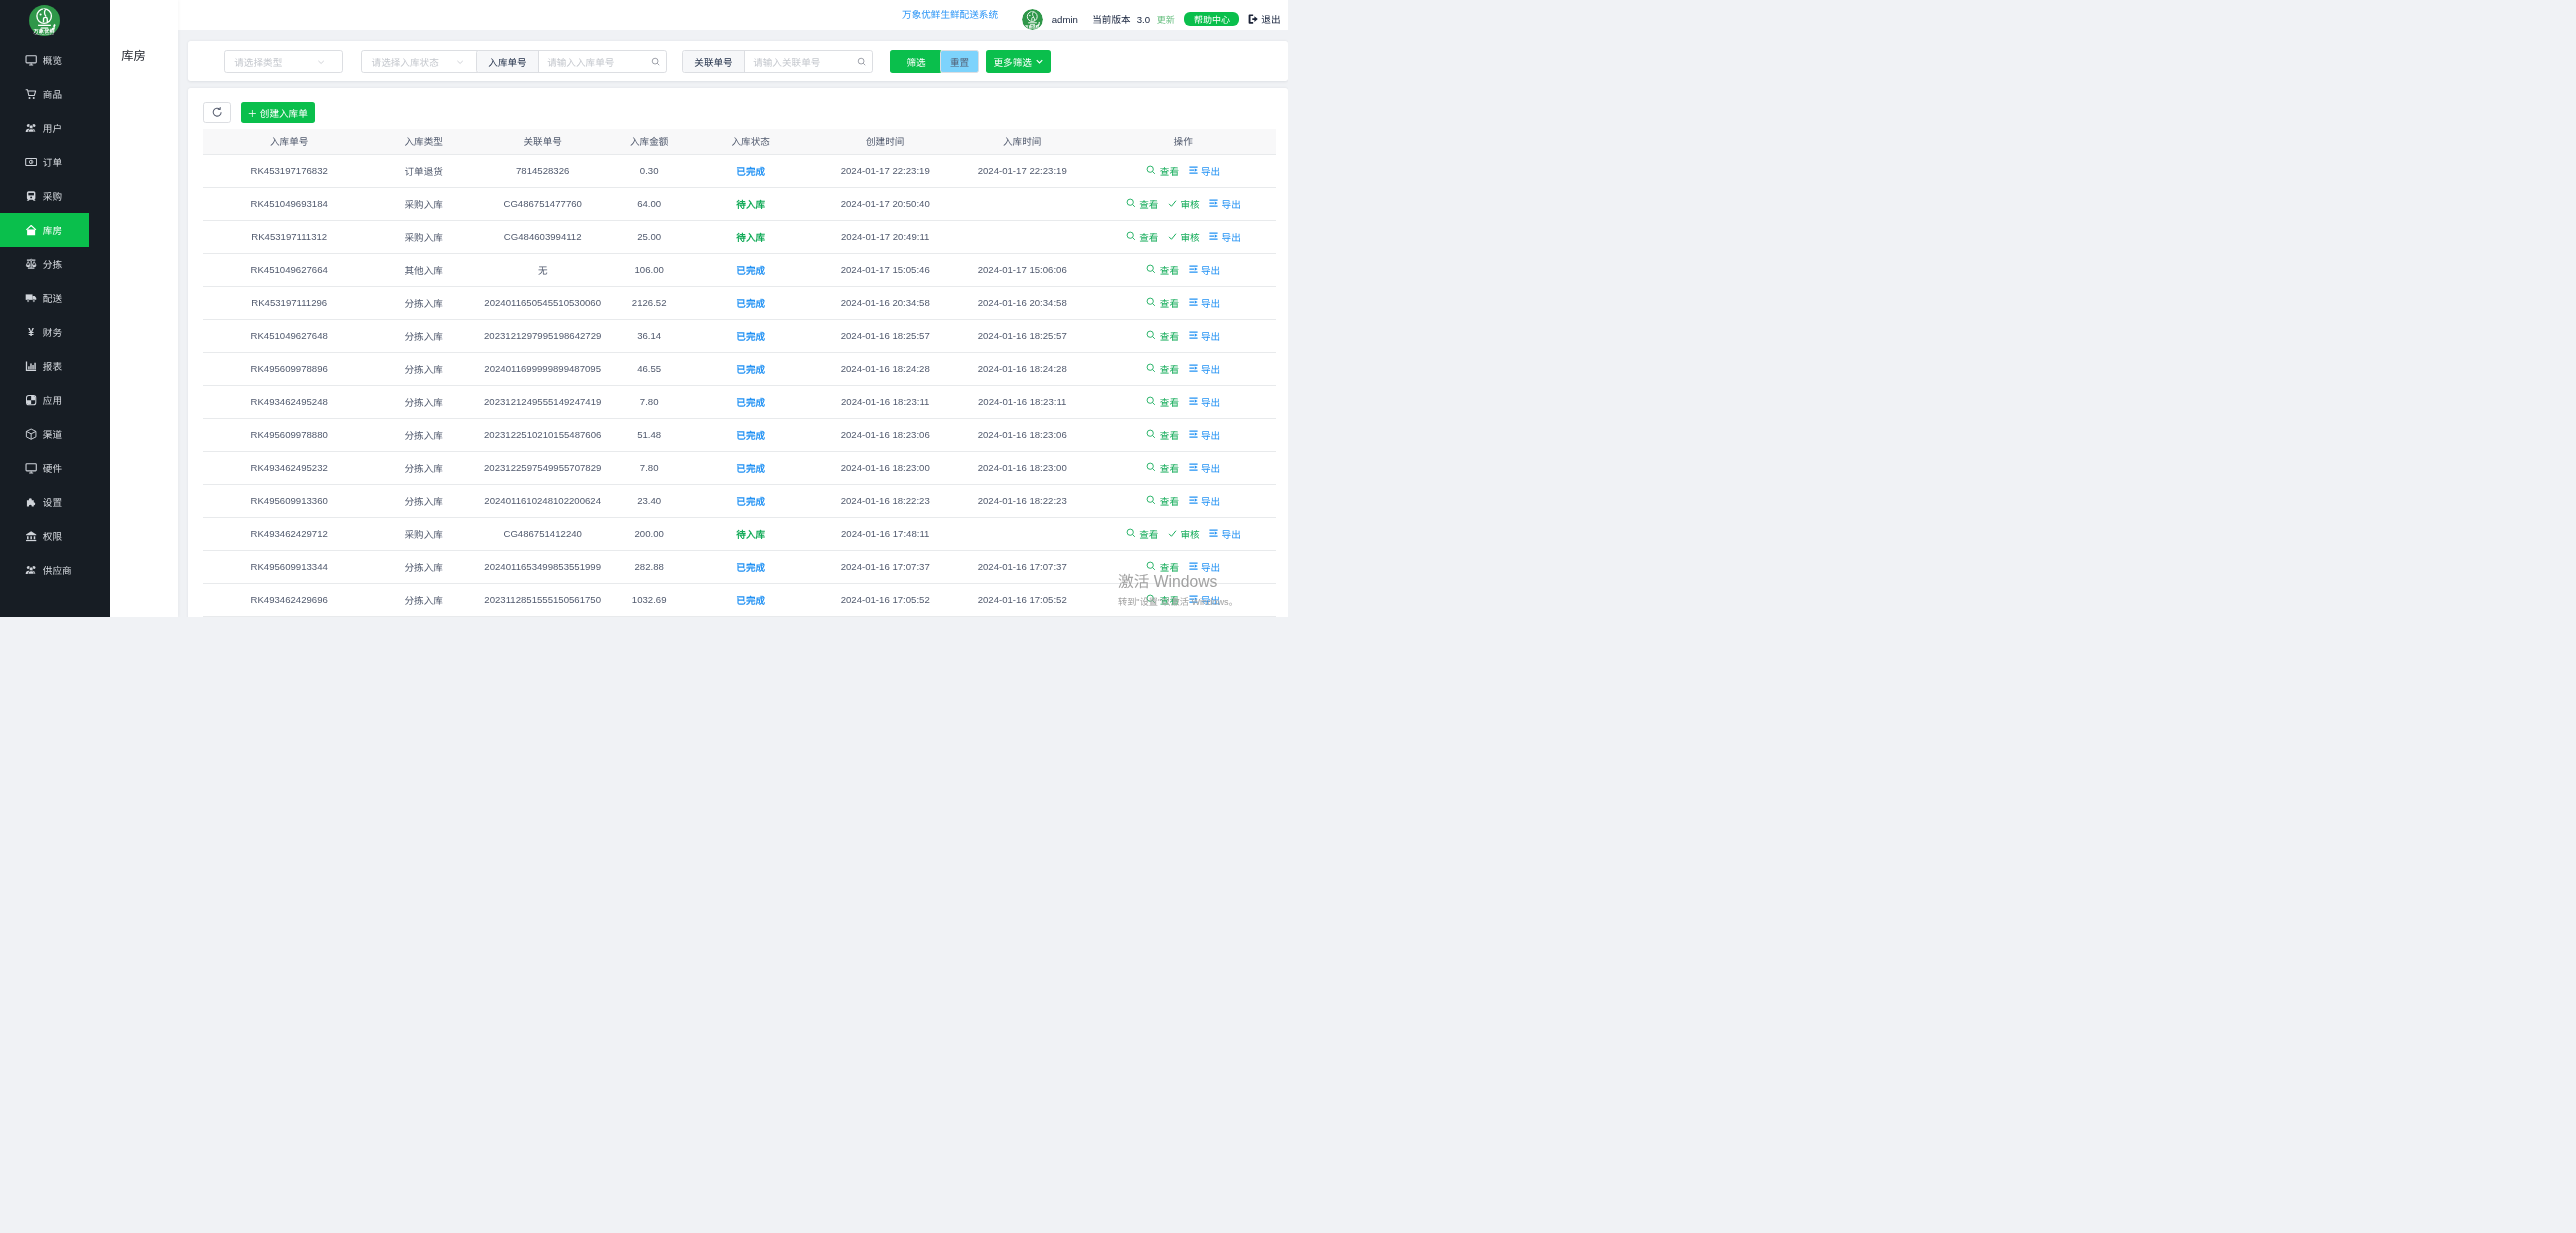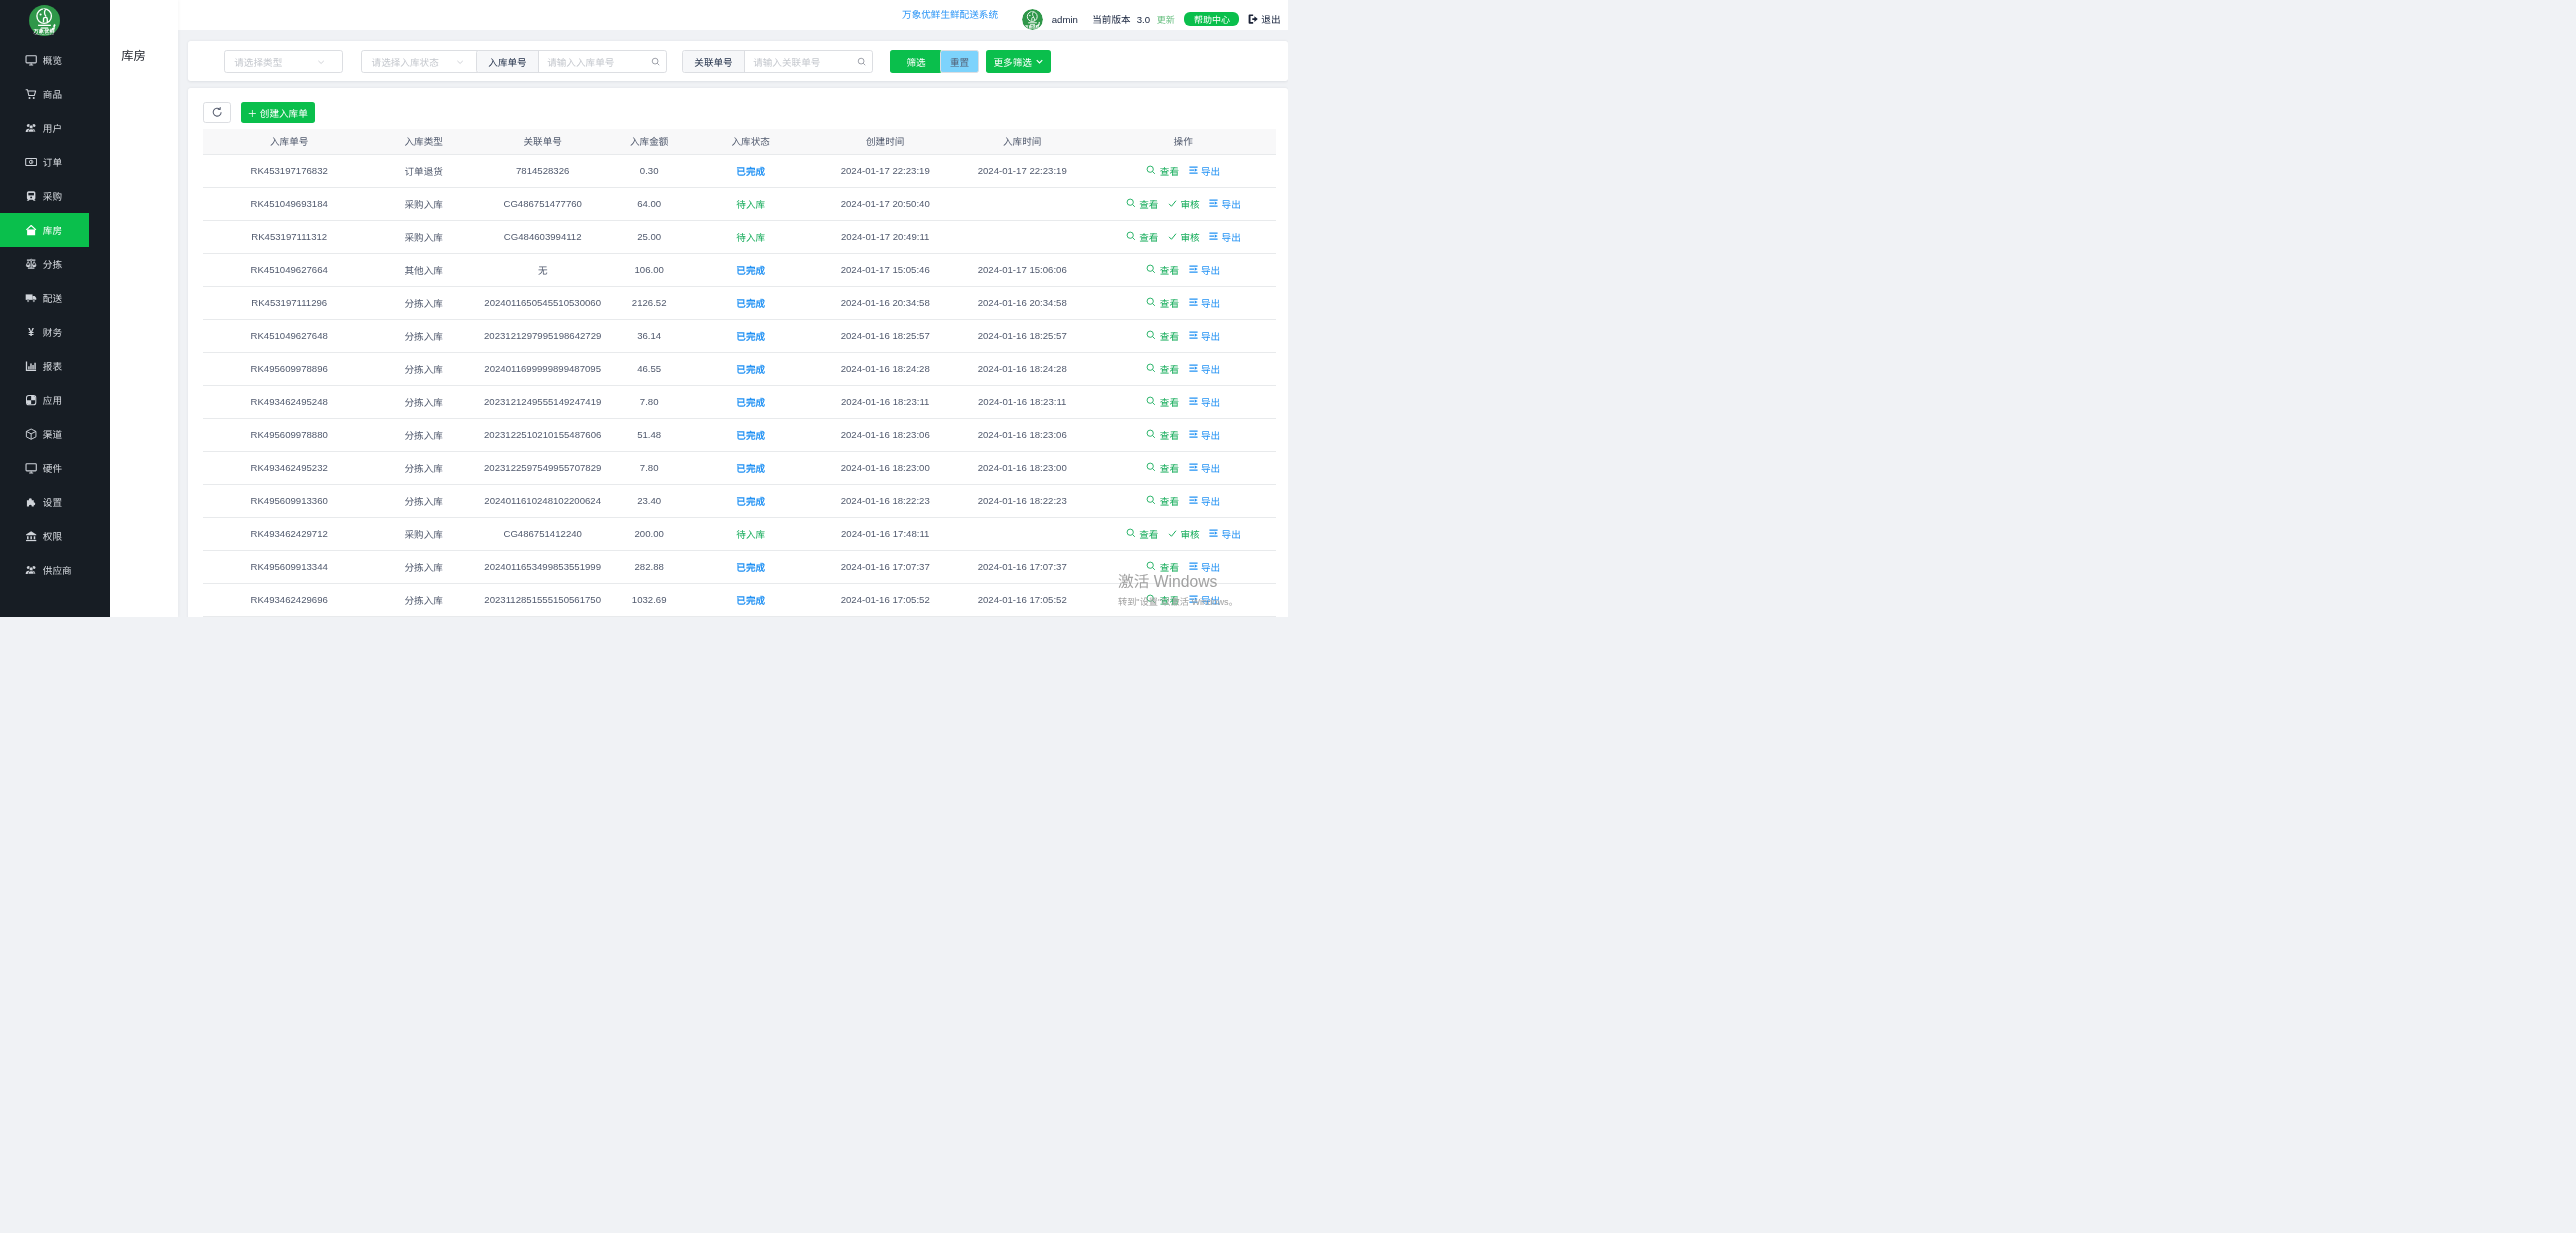--- a/index.html
+++ b/index.html
@@ -33,21 +33,21 @@
   .btn-green { background:#0abf4c; color:#fff; }
   .btn-plain { background:#7dd3fc; border:0.7px solid #dcdee2; color:#515a6e; }
   .table-card { position:absolute; left:10px; top:58px; width:1100px; height:531px; border-radius:2.7px 2.7px 0 0; padding:0; }
   .tc-btns { position:absolute; left:14.7px; top:14px; height:21px; }
   .refresh-btn { position:absolute; left:0; top:0; width:28px; height:21px; border:0.7px solid #dcdee2; border-radius:2.7px; background:#fff; display:flex; align-items:center; justify-content:center; }
   .create-btn { position:absolute; left:38px; top:0; width:74px; height:21px; background:#0abf4c; border-radius:2.7px; color:#fff; font-size:9.6px; display:flex; align-items:center; justify-content:center; }
   table { position:absolute; left:14.7px; top:41px; width:1073px; border-collapse:collapse; table-layout:fixed; font-size:9.6px; color:#515a6e; }
   th { background:#f8f8f9; height:25px; font-weight:normal; border-bottom:0.7px solid #e8eaec; }
   td { height:33px; border-bottom:0.7px solid #e8eaec; text-align:center; background:#fff; }
   .st-done { color:#2292f4; font-weight:bold; }
-  .st-wait { color:#12ab58; font-weight:normal; }
+  .st-wait { color:#12ab58; font-weight:bold; }
   .ops { display:flex; align-items:flex-end; justify-content:center; }
   .op { display:flex; align-items:center; }
   .op + .op { margin-left:9.6px; }
   .op svg { margin-right:3.4px; }
   .op-g { color:#12ab58; }
   .op-b { color:#2292f4; }
   .watermark { position:absolute; left:1118px; top:573px; color:#a2a2a2; z-index:99; text-align:left; }
   .watermark .l1 { font-size:15.7px; line-height:18.4px; }
   .watermark .l2 { font-size:9.2px; margin-top:2.7px; }
 </style>

